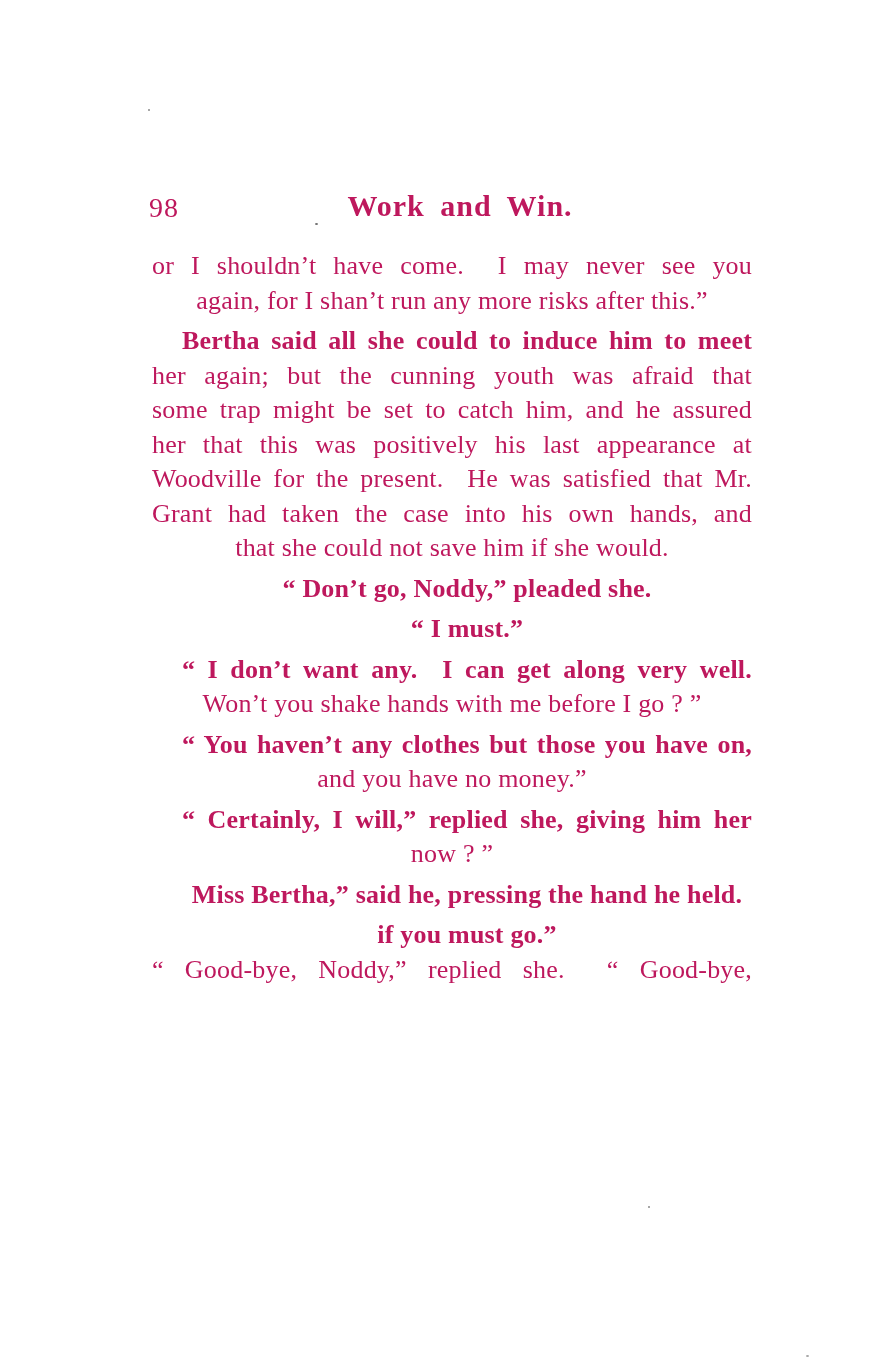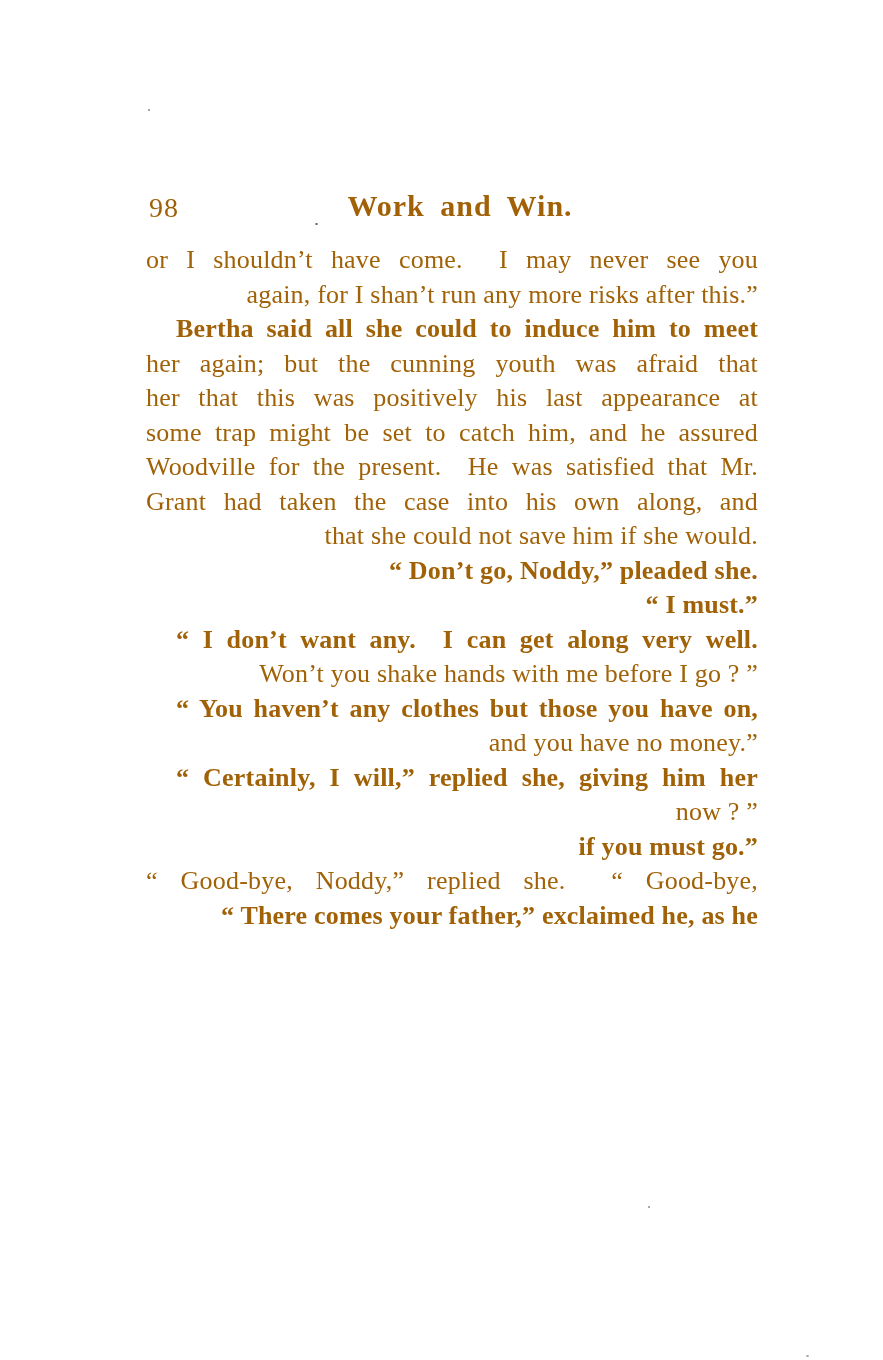--- a/index.html
+++ b/index.html
@@ -7,21 +7,21 @@
     padding: 0;
     background: #ffffff;
   }
   .scan-page {
     position: relative;
     width: 883px;
     height: 1360px;
     background: #ffffff;
     overflow: hidden;
     font-family: "Liberation Serif", "DejaVu Serif", serif;
-    color: #a16207;
+    color: #be185d;
   }
   .header-row {
     position: absolute;
     left: 146px;
     top: 189px;
     width: 612px;
     height: 40px;
   }
   .page-number {
     position: absolute;
@@ -43,28 +43,28 @@
   }
   .page-body {
     position: absolute;
     left: 146px;
     top: 243px;
     width: 612px;
     font-size: 26px;
     line-height: 34.5px;
     letter-spacing: 0.2px;
   }
-  .para { margin: 0; }
+  .para { margin: 6px; }
   .line {
     text-align: justify;
     text-align-last: justify;
     white-space: pre-wrap;
   }
   .line.last {
-    text-align: right;
+    text-align: center;
     text-align-last: auto;
   }
   .para.indent .line:first-child {
     text-indent: 30px;
     font-weight: bold;
   }
   
   .speck {
     position: absolute;
     background: #8a8a8a;
@@ -86,24 +86,24 @@
   </div>
 
   <div class="page-body">
       <div class="para">
         <div class="line">or I shouldn’t have come.  I may never see you</div>
         <div class="line last">again, for I shan’t run any more risks after this.”</div>
       </div>
       <div class="para indent">
         <div class="line">Bertha said all she could to induce him to meet</div>
         <div class="line">her again; but the cunning youth was afraid that</div>
+        <div class="line">some trap might be set to catch him, and he assured</div>
         <div class="line">her that this was positively his last appearance at</div>
-        <div class="line">some trap might be set to catch him, and he assured</div>
         <div class="line">Woodville for the present.  He was satisfied that Mr.</div>
-        <div class="line">Grant had taken the case into his own along, and</div>
+        <div class="line">Grant had taken the case into his own hands, and</div>
         <div class="line last">that she could not save him if she would.</div>
       </div>
       <div class="para indent">
         <div class="line last">“ Don’t go, Noddy,” pleaded she.</div>
       </div>
       <div class="para indent">
         <div class="line last">“ I must.”</div>
       </div>
       <div class="para indent">
         <div class="line">“ I don’t want any.  I can get along very well.</div>
@@ -111,27 +111,25 @@
       </div>
       <div class="para indent">
         <div class="line">“ You haven’t any clothes but those you have on,</div>
         <div class="line last">and you have no money.”</div>
       </div>
       <div class="para indent">
         <div class="line">“ Certainly, I will,” replied she, giving him her</div>
         <div class="line last">now ? ”</div>
       </div>
       <div class="para indent">
+        <div class="line last">Miss Bertha,” said he, pressing the hand he held.</div>
       </div>
       <div class="para indent">
         <div class="line last">if you must go.”</div>
         <div class="line">“ Good-bye, Noddy,” replied she.  “ Good-bye,</div>
-      </div>
-      <div class="para indent">
-        <div class="line last">“ There comes your father,” exclaimed he, as he</div>
       </div>
     </div>
 
   <div class="speck s1"></div>
   <div class="speck s2"></div>
   <div class="speck s3"></div>
   <div class="speck s4"></div>
 
 </div>
 

